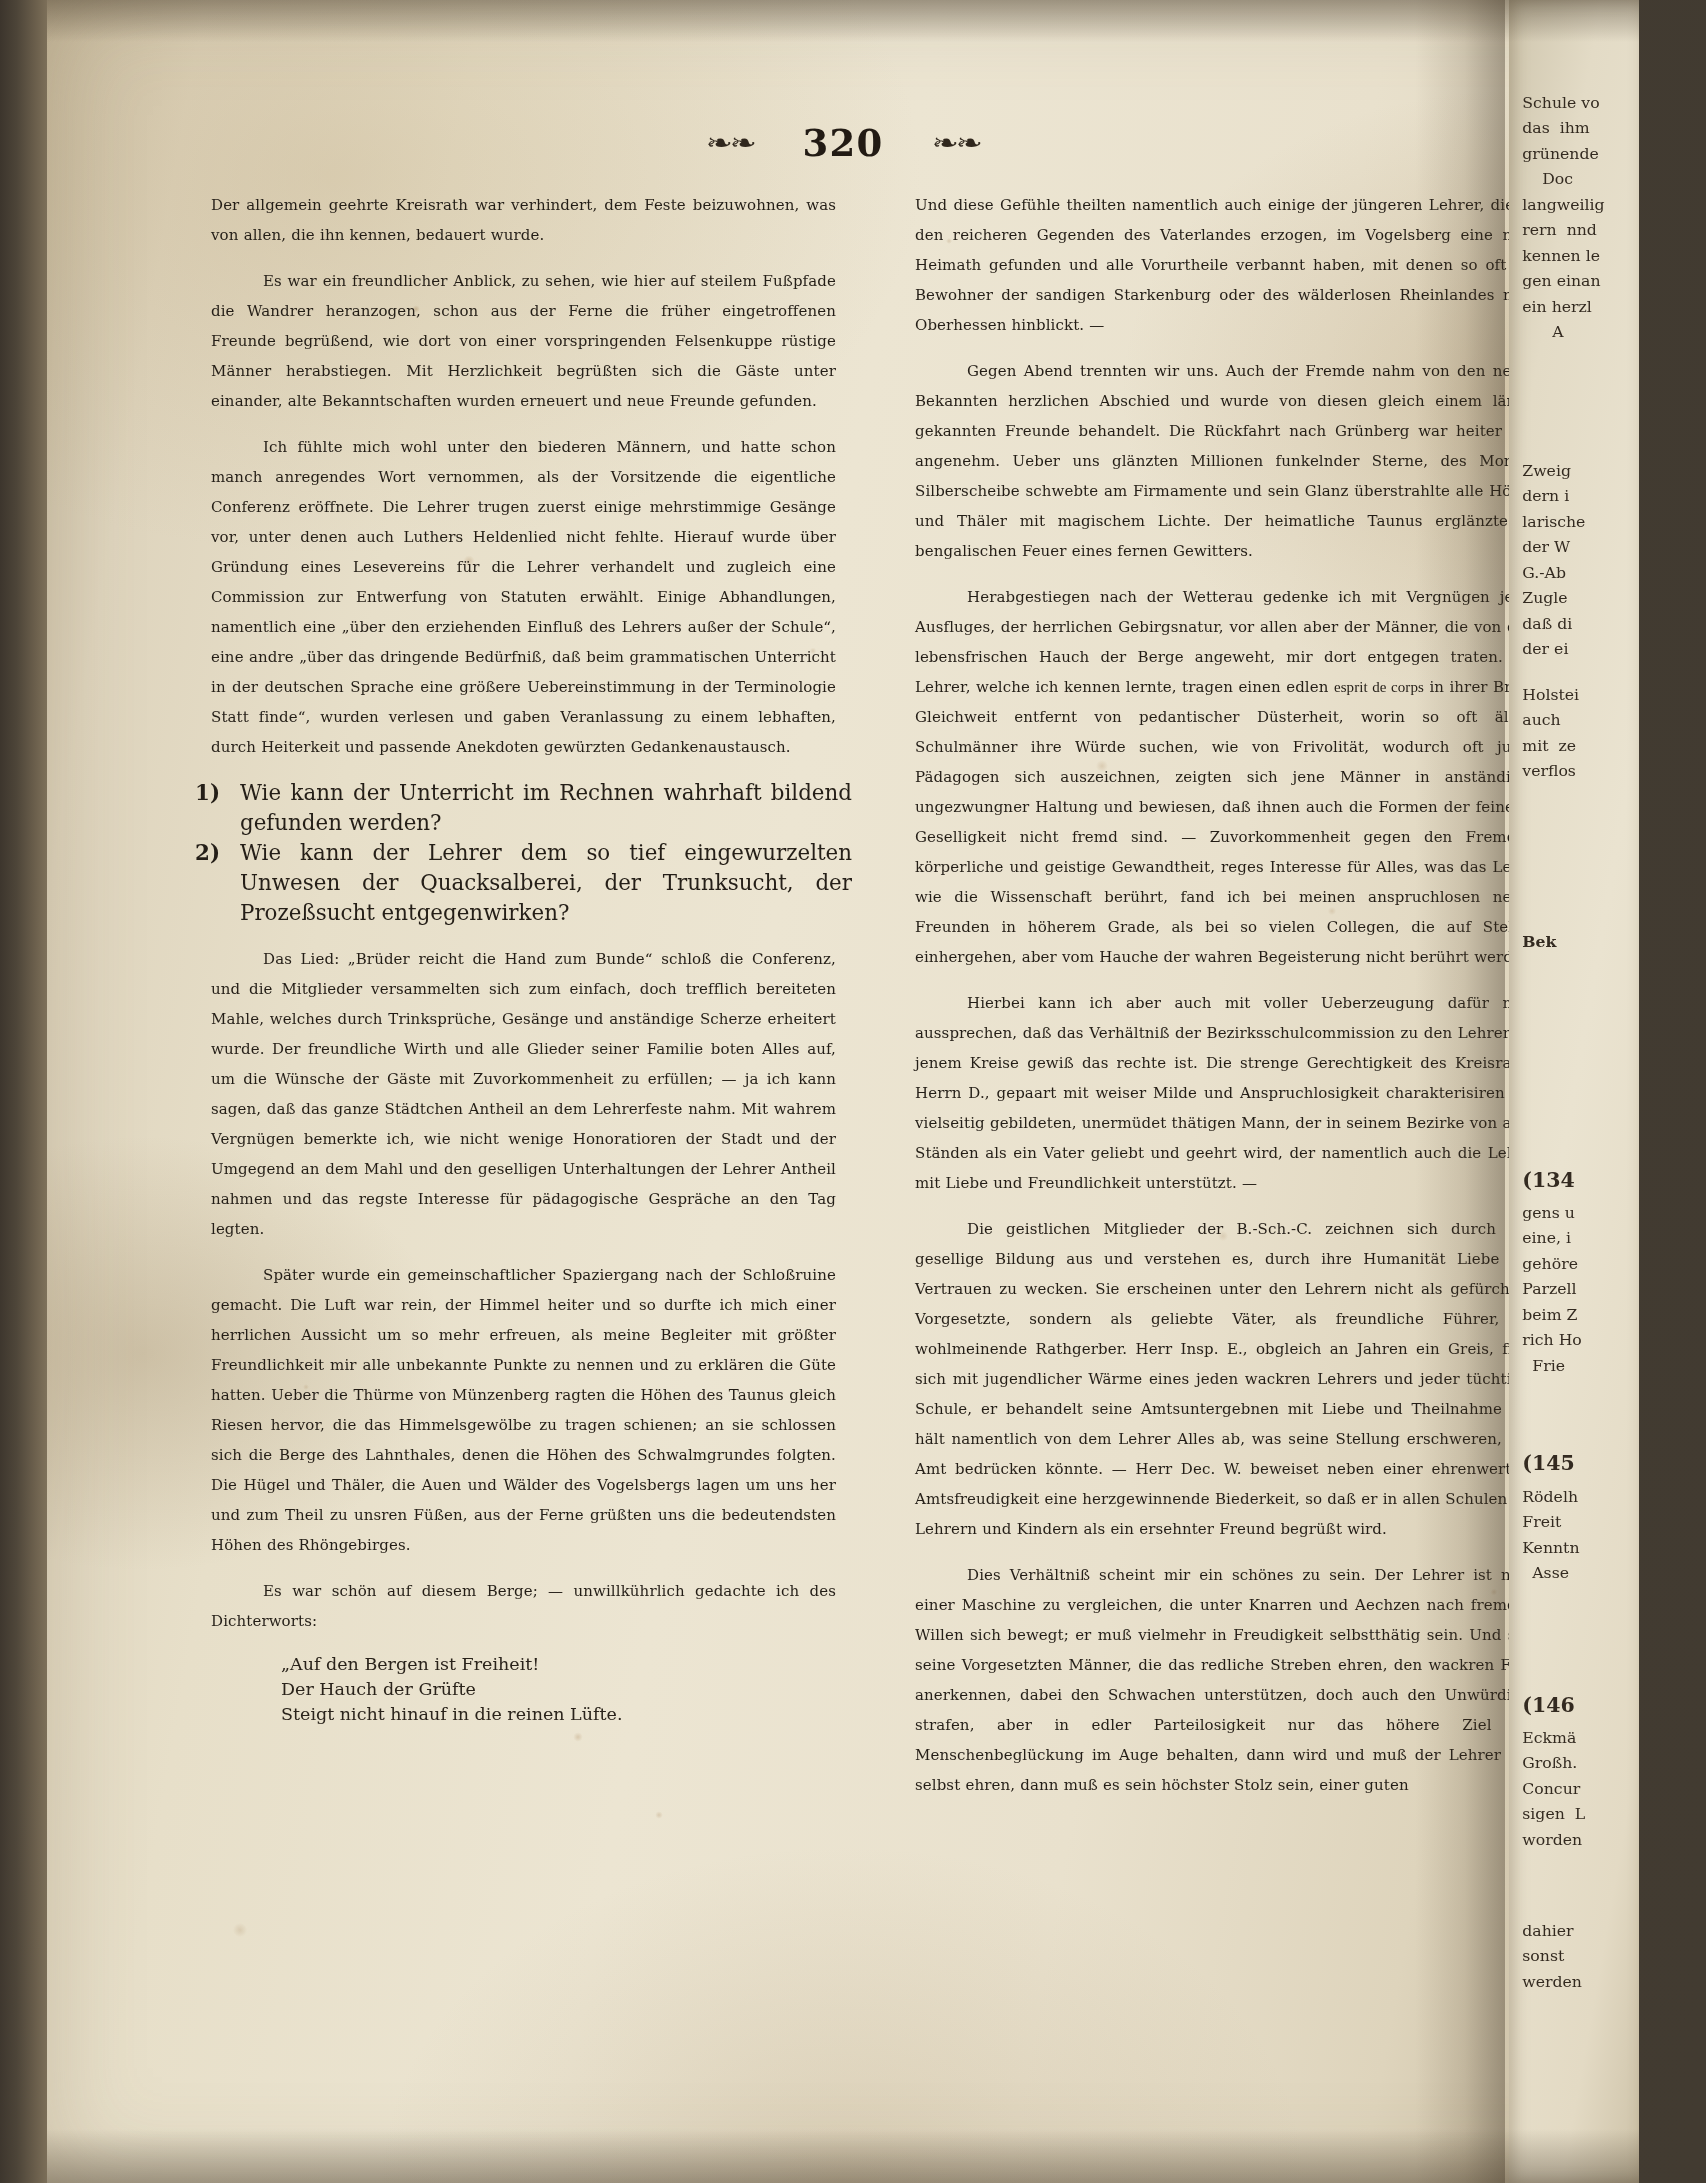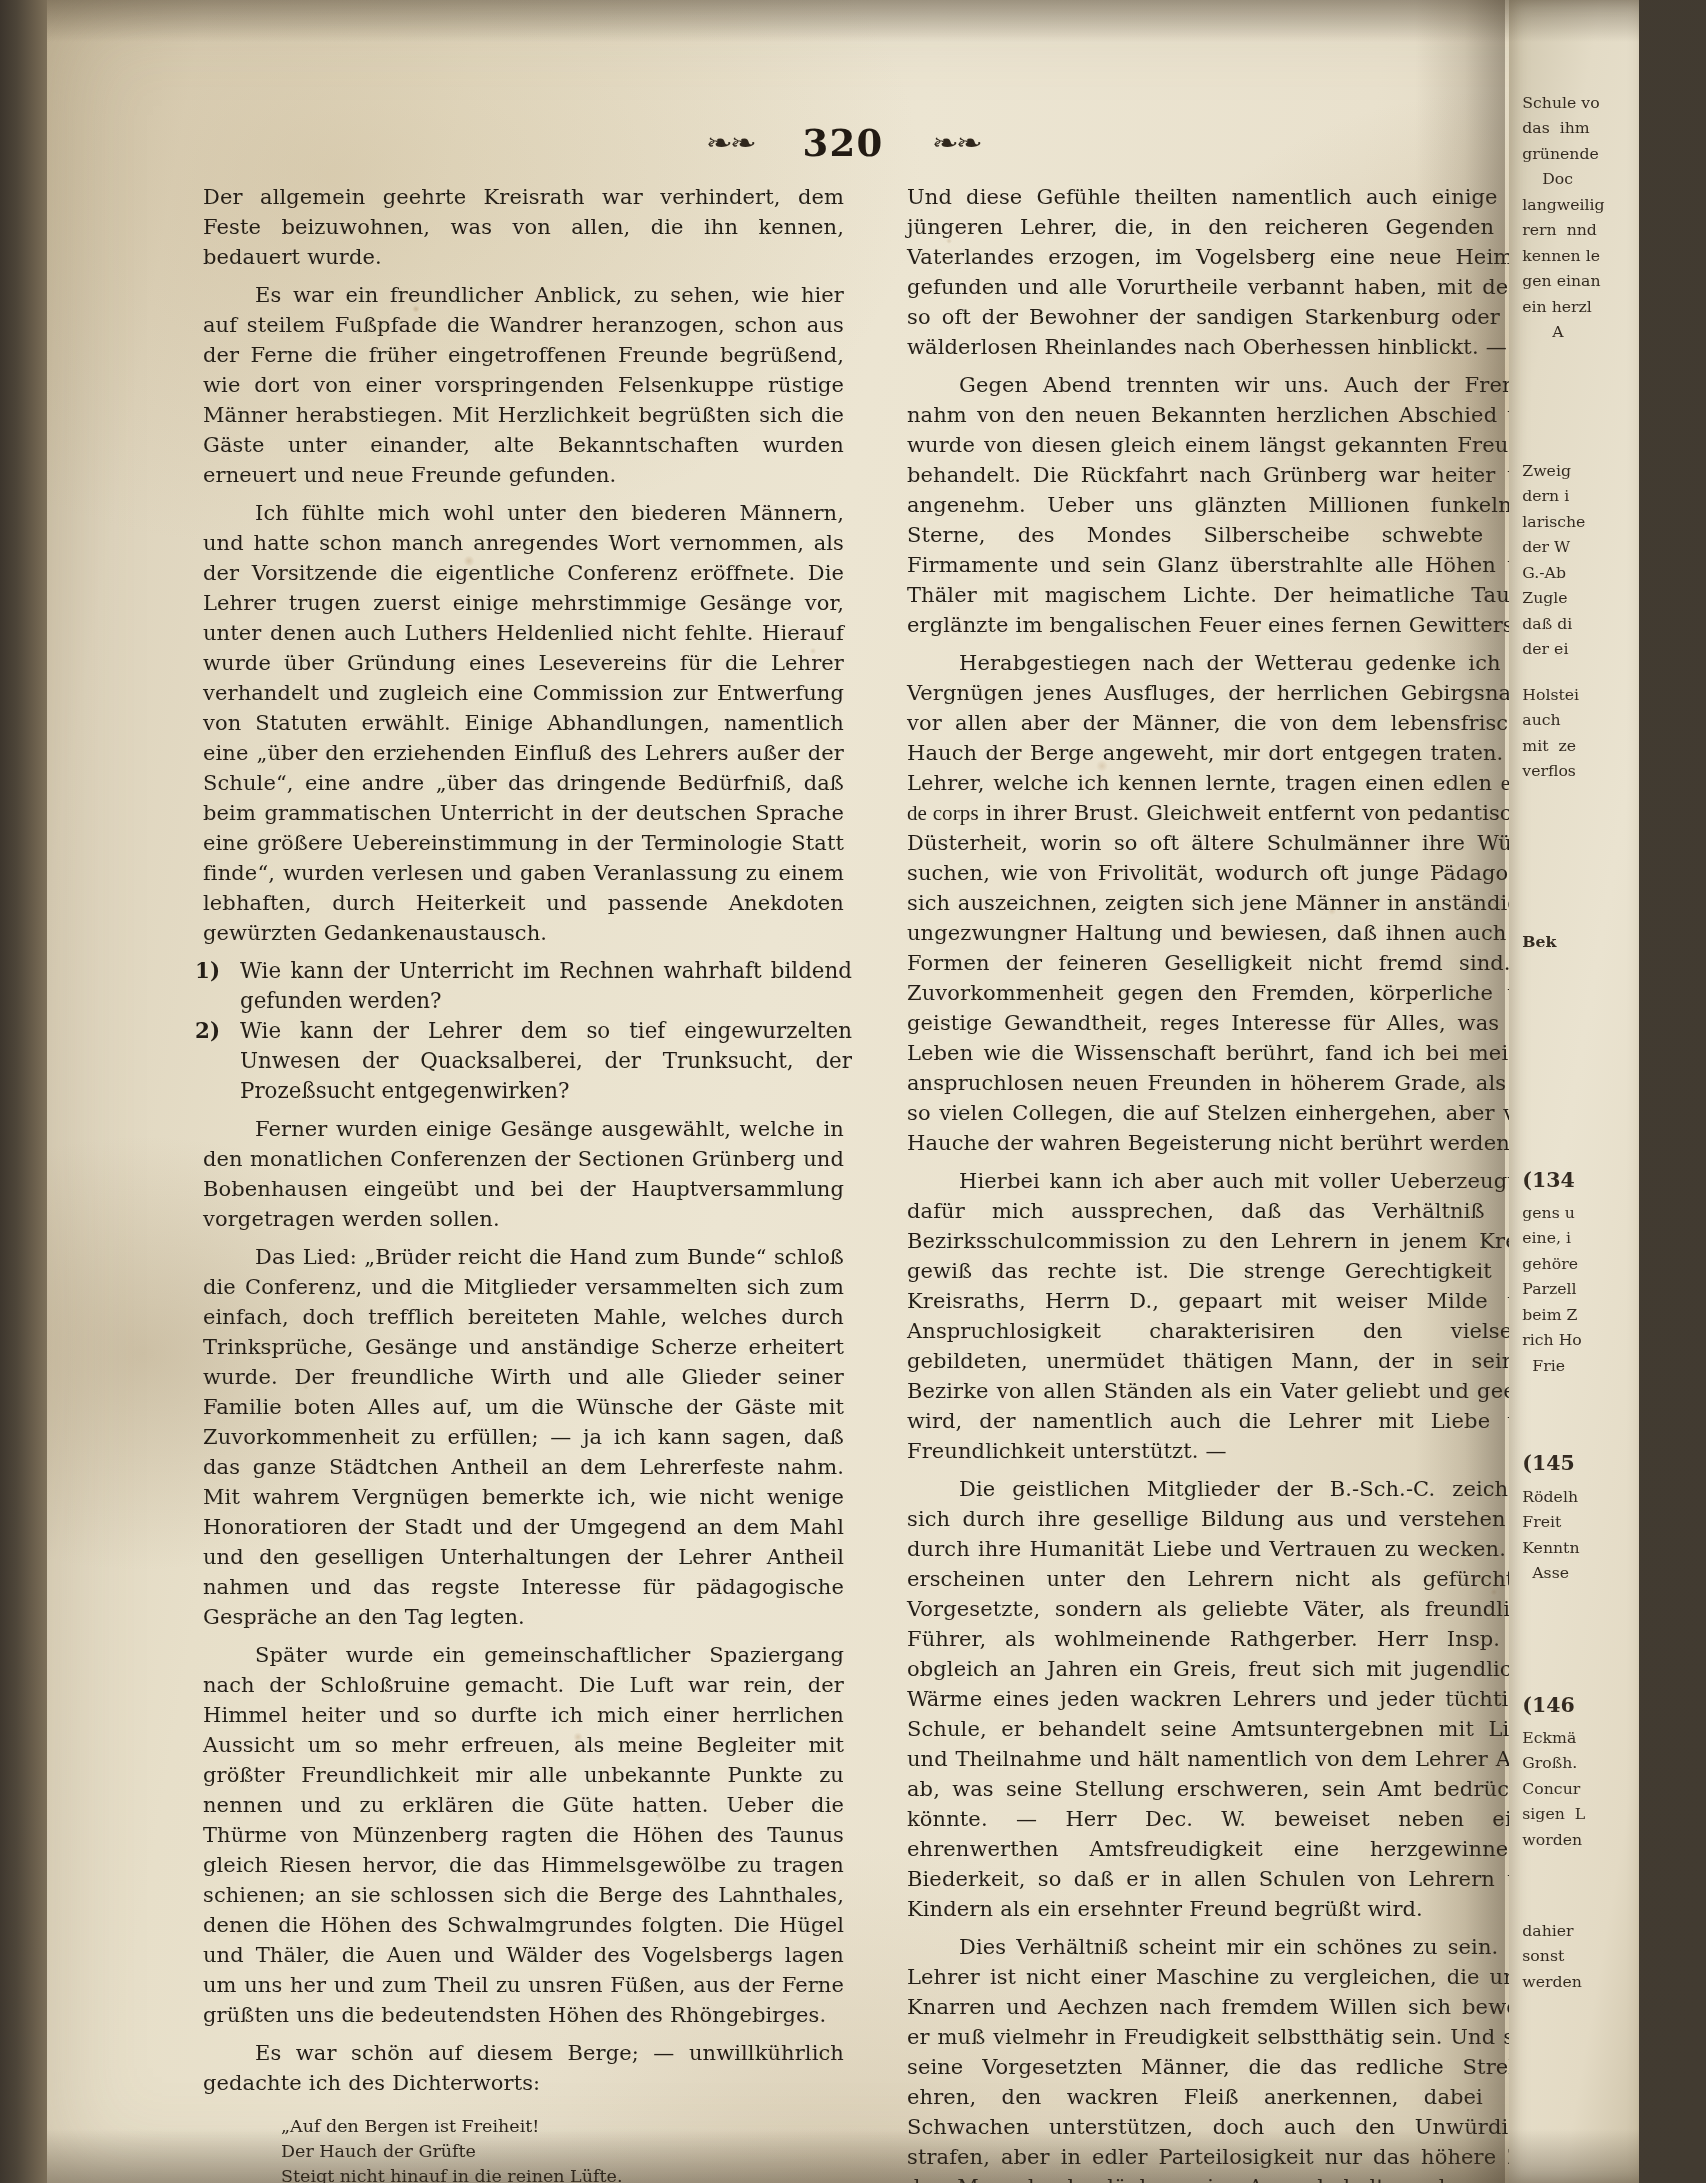--- a/index.html
+++ b/index.html
@@ -122,24 +122,24 @@
     position: absolute;
     left: 148px;
     top: 174px;
     width: 1363px;
     display: flex;
     gap: 47px;
   }
   .col { width: 657px; }
 
   p.tx {
-    margin: 8px;
+    margin: 16px;
     color: #241e17;
     font-family: "DejaVu Serif", serif;
-    font-size: 21px;
+    font-size: 15px;
     line-height: 30px;
     text-align: justify;
     text-justify: inter-word;
     hyphens: manual;
     letter-spacing: 0.1px;
     word-spacing: 0.3px;
   }
   p.indent { text-indent: 52px; }
 
   ol.questions {
@@ -226,21 +226,20 @@
             <li>
               <span class="num">1)</span>
               <span>Wie kann der Unterricht im Rechnen wahrhaft bildend gefunden werden?</span>
             </li>
             <li>
               <span class="num">2)</span>
               <span>Wie kann der Lehrer dem so tief eingewurzelten Unwesen der Quacksalberei, der Trunksucht, der Prozeßsucht entgegenwirken?</span>
             </li>
           </ol>
 
-          <p class="tx indent">Ferner wurden einige Gesänge ausgewählt, welche in den monatlichen Conferenzen der Sectionen Grünberg und Bobenhausen eingeübt und bei der Hauptversammlung vorgetragen werden sollen.</p>
           <p class="tx indent">Das Lied: „Brüder reicht die Hand zum Bunde“ schloß die Conferenz, und die Mitglieder versammelten sich zum einfach, doch trefflich bereiteten Mahle, welches durch Trinksprüche, Gesänge und anständige Scherze erheitert wurde. Der freundliche Wirth und alle Glieder seiner Familie boten Alles auf, um die Wünsche der Gäste mit Zuvorkommenheit zu erfüllen; — ja ich kann sagen, daß das ganze Städtchen Antheil an dem Lehrerfeste nahm. Mit wahrem Vergnügen bemerkte ich, wie nicht wenige Honoratioren der Stadt und der Umgegend an dem Mahl und den geselligen Unterhaltungen der Lehrer Antheil nahmen und das regste Interesse für pädagogische Gespräche an den Tag legten.</p>
           <p class="tx indent">Später wurde ein gemeinschaftlicher Spaziergang nach der Schloßruine gemacht. Die Luft war rein, der Himmel heiter und so durfte ich mich einer herrlichen Aussicht um so mehr erfreuen, als meine Begleiter mit größter Freundlichkeit mir alle unbekannte Punkte zu nennen und zu erklären die Güte hatten. Ueber die Thürme von Münzenberg ragten die Höhen des Taunus gleich Riesen hervor, die das Himmelsgewölbe zu tragen schienen; an sie schlossen sich die Berge des Lahnthales, denen die Höhen des Schwalmgrundes folgten. Die Hügel und Thäler, die Auen und Wälder des Vogelsbergs lagen um uns her und zum Theil zu unsren Füßen, aus der Ferne grüßten uns die bedeutendsten Höhen des Rhöngebirges.</p>
           <p class="tx indent">Es war schön auf diesem Berge; — unwillkührlich gedachte ich des Dichterworts:</p>
 
           <div class="verse">
             <div>„Auf den Bergen ist Freiheit!</div>
             <div>Der Hauch der Grüfte</div>
             <div>Steigt nicht hinauf in die reinen Lüfte.</div>
 
           </div>

